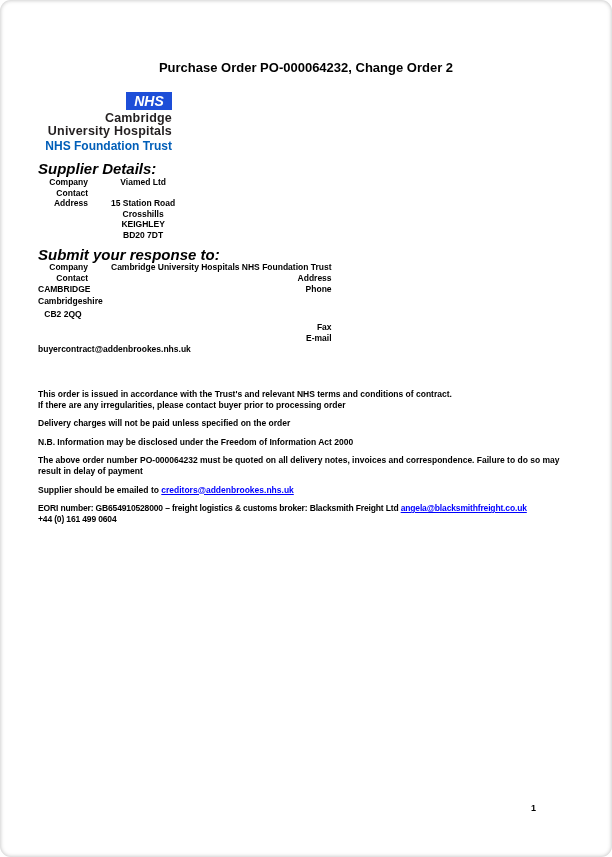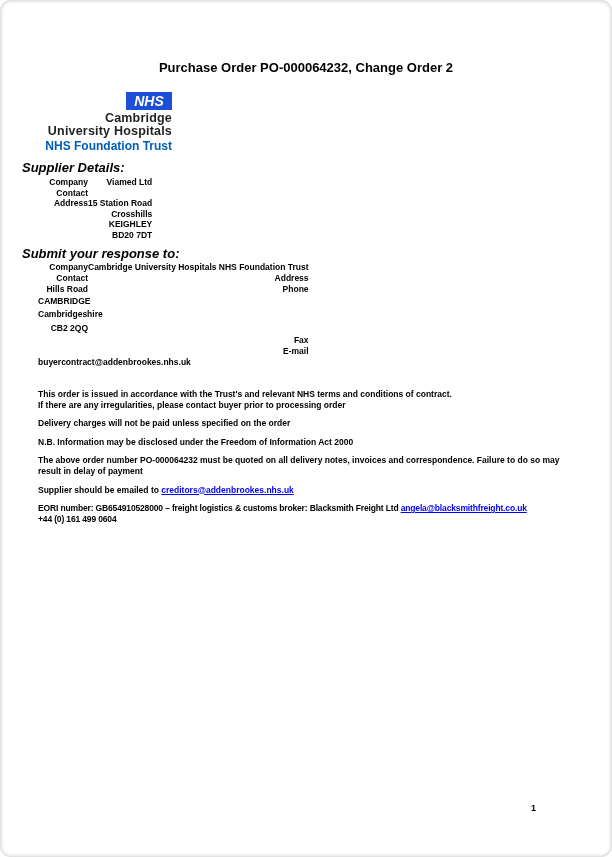--- a/index.html
+++ b/index.html
@@ -22,35 +22,35 @@
   .nhs-box {
     display:inline-block; width:46px; height:18px; line-height:18px;
     background:#1d4ed8; color:#ffffff; text-align:center;
     font-style:italic; font-weight:bold; font-size:14px;
     margin-bottom:2px;
   }
   .logo-org { font-size:12.5px; font-weight:bold; color:#231f20; letter-spacing:0.2px; }
   .logo-trust { font-size:12px; font-weight:bold; color:#005EB8; margin-top:2px; }
 
   .section-heading {
-    position:absolute; left:22px;
-    font-size:13px; font-weight:bold; font-style:italic;
+    position:absolute; left:38px;
+    font-size:15px; font-weight:bold; font-style:italic;
   }
   .h-supplier { top:160px; }
   .h-submit { top:246px; }
 
   .detail-grid {
     position:absolute; left:38px;
-    display:grid; grid-template-columns:50px auto; column-gap:0;
+    display:grid; grid-template-columns:50px auto; column-gap:23px;
     font-size:8.5px; font-weight:bold; line-height:10.5px;
   }
   .g-supplier { top:177px; }
   .g-submit { top:262px; line-height:11px; }
   .detail-grid .lbl { text-align:right; }
-  .detail-grid .val { text-align:right; min-height:10.5px; }
+  .detail-grid .val { text-align:center; min-height:10.5px; }
   .addr-wide div { line-height:13.4px; }
   .addr-wide div:first-child { line-height:11px; }
 
   .conditions {
     position:absolute; top:389px; left:38px; width:541px;
     font-size:8.5px; font-weight:bold; line-height:10.6px;
   }
   .conditions p { margin:0 0 8px 0; }
   .conditions p.m0 { margin:0; }
   .conditions p.m7 { margin-bottom:7px; }
@@ -91,21 +91,20 @@
   </div>
 
   <div class="section-heading h-submit">Submit your response to:</div>
 
   <div class="detail-grid g-submit">
     <div class="lbl">Company</div>
     <div class="val">Cambridge University Hospitals NHS Foundation Trust</div>
     <div class="lbl">Contact</div>
     <div class="lbl">Address</div>
     <div class="val addr-wide">
-      <div>Hills Road</div>
       <div>CAMBRIDGE</div>
       <div>Cambridgeshire</div>
       <div>CB2 2QQ</div>
     </div>
     <div class="lbl">Phone</div>
     <div class="val"></div>
     <div class="lbl">Fax</div>
     <div class="val"></div>
     <div class="lbl">E-mail</div>
     <div class="val">buyercontract@addenbrookes.nhs.uk</div>

